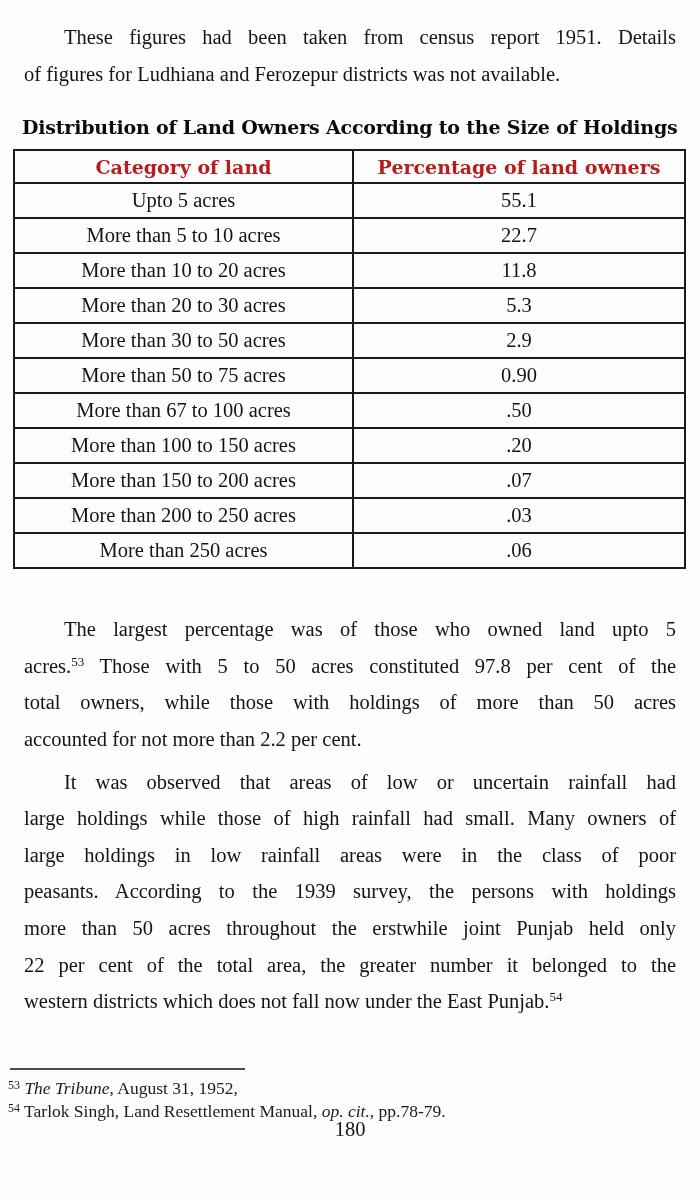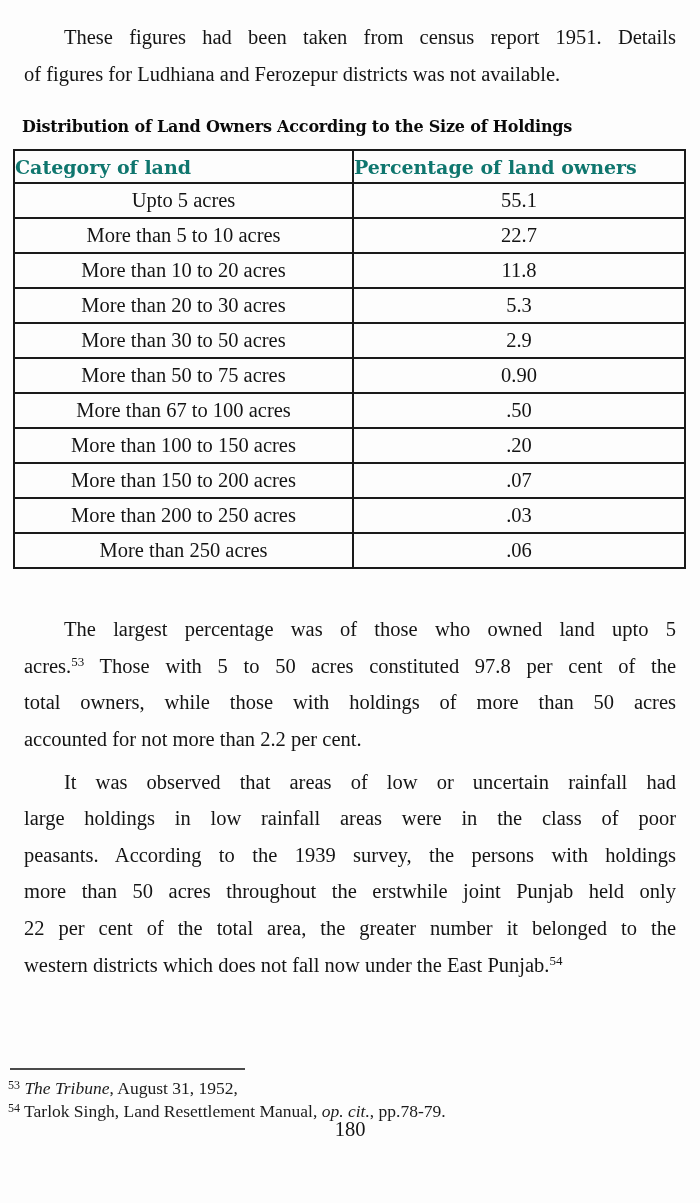--- a/index.html
+++ b/index.html
@@ -15,21 +15,21 @@
 
   .para { margin: 6px; }
   .line { font-size: 20.5px; line-height: 36.6px; white-space: normal; }
   .jl   { text-align: justify; text-align-last: justify; }
   .last { text-align: left; text-align-last: left; }
   .indent { text-indent: 40px; }
 
   .table-title {
     font-family: "DejaVu Serif", serif;
     font-weight: bold;
-    font-size: 16px;
+    font-size: 19px;
     letter-spacing: -0.2px;
     line-height: 28px;
     color: #0a0a0a;
     margin: 21px 0 0 4px;
   }
 
   table.holdings {
     border-collapse: collapse;
     table-layout: fixed;
     width: 673px;
@@ -38,22 +38,22 @@
   table.holdings th, table.holdings td {
     border: 2px solid #1a1a1a;
     padding: 0;
     vertical-align: middle;
   }
   table.holdings th {
     font-family: "DejaVu Serif", serif;
     font-weight: bold;
     font-size: 19px;
     height: 31px;
-    text-align: left;
-    color: #0f766e;
+    text-align: center;
+    color: #b91c1c;
   }
   th.col-cat { width: 337px; }
   table.holdings td { height: 33px; font-size: 20.5px; }
   td.cat { padding-left: 9px; text-align: center; }
   td.val { text-align: center; }
 
   .p2 { margin-top: 42px; }
 
   sup.ref {
     font-size: 13px;
@@ -172,20 +172,21 @@
 
   <div class="para p2">
     <div class="line jl indent">The largest percentage was of those who owned land upto 5</div>
     <div class="line jl"><span>acres.</span><sup class="ref">53</sup> <span>Those with 5 to 50 acres constituted 97.8 per cent of the</span></div>
     <div class="line jl">total owners, while those with holdings of more than 50 acres</div>
     <div class="line last">accounted for not more than 2.2 per cent.</div>
   </div>
 
   <div class="para">
     <div class="line jl indent">It was observed that areas of low or uncertain rainfall had</div>
+    <div class="line jl">large holdings while those of high rainfall had small. Many owners of</div>
     <div class="line jl">large holdings in low rainfall areas were in the class of poor</div>
     <div class="line jl">peasants. According to the 1939 survey, the persons with holdings</div>
     <div class="line jl">more than 50 acres throughout the erstwhile joint Punjab held only</div>
     <div class="line jl">22 per cent of the total area, the greater number it belonged to the</div>
     <div class="line last"><span>western districts which does not fall now under the East Punjab.</span><sup class="ref">54</sup></div>
   </div>
 
 </div>
 
 <div class="fn-area">

